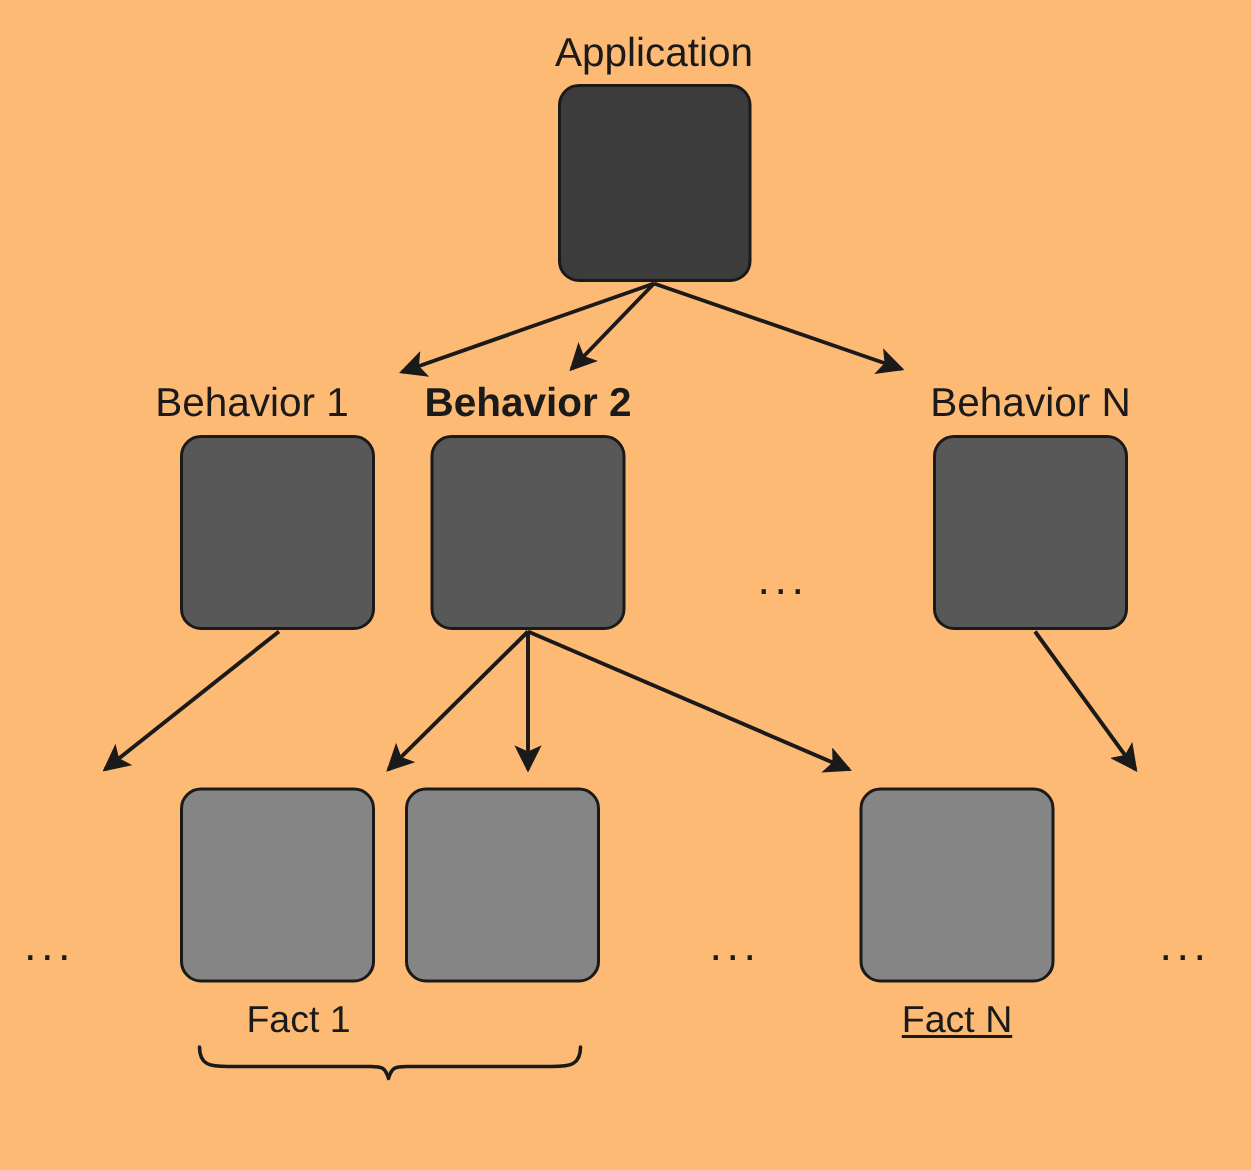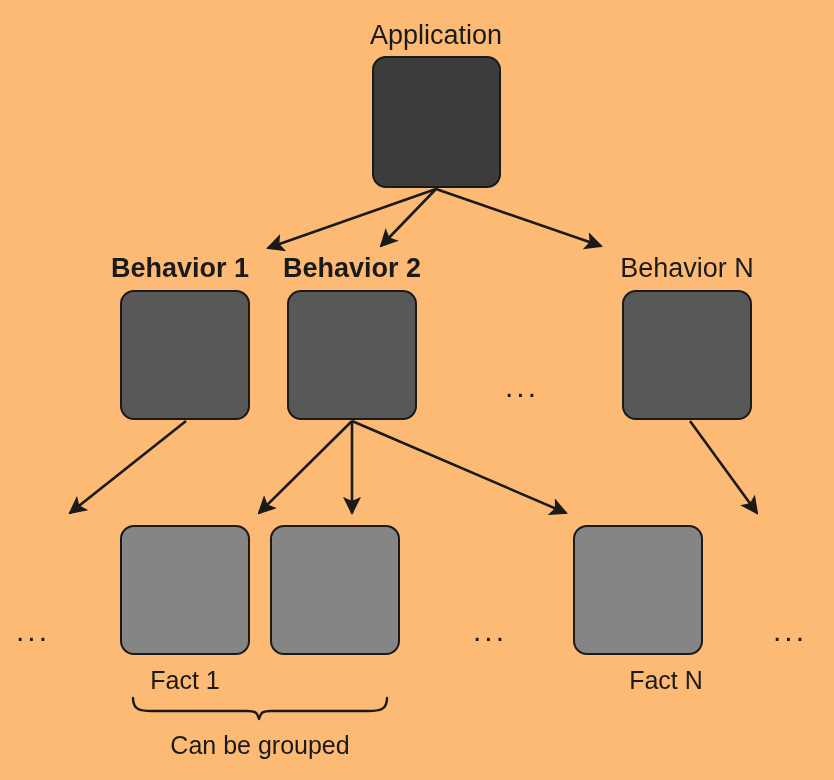--- a/index.html
+++ b/index.html
@@ -91,43 +91,42 @@
     <line x1="352" y1="421" x2="352" y2="513" stroke="#1a1a1a" stroke-width="2.6" marker-end="url(#arrowhead)"></line>
 
     <line x1="352" y1="421" x2="566" y2="513" stroke="#1a1a1a" stroke-width="2.6" marker-end="url(#arrowhead)"></line>
 
     <line x1="690" y1="421" x2="757" y2="513" stroke="#1a1a1a" stroke-width="2.6" marker-end="url(#arrowhead)"></line>
   </svg>
 
   <div class="label label-top" style="left:330px; top:22px; width:212px;">Application</div>
   <div class="node node-app" style="left:372px; top:56px; width:129px; height:132px;"></div>
 
-  <div class="label label-top" style="left:90px; top:255px; width:180px;font-weight:bold;">Behavior 1</div>
+  <div class="label label-top" style="left:78px; top:255px; width:180px;">Behavior 1</div>
   <div class="node node-behavior" style="left:120px; top:290px; width:130px; height:130px;"></div>
 
   <div class="label label-top" style="left:262px; top:255px; width:180px;font-weight:bold;">Behavior 2</div>
   <div class="node node-behavior" style="left:287px; top:290px; width:130px; height:130px;"></div>
 
   <div class="label label-top" style="left:597px; top:255px; width:180px;">Behavior N</div>
   <div class="node node-behavior" style="left:622px; top:290px; width:130px; height:130px;"></div>
 
   <div class="ellipsis" style="left:505px; top:372px;">...</div>
 
   <div class="node node-fact" style="left:120px; top:525px; width:130px; height:130px;"></div>
-  <div class="label label-bottom" style="left:95px; top:668px; width:180px;">Fact 1</div>
+  <div class="label label-bottom" style="left:109px; top:668px; width:180px;">Fact 1</div>
 
   <div class="node node-fact" style="left:270px; top:525px; width:130px; height:130px;"></div>
 
   <div class="node node-fact" style="left:573px; top:525px; width:130px; height:130px;"></div>
-  <div class="label label-bottom" style="left:576px; top:668px; width:180px;">Fact N</div>
+  <div class="label label-bottom" style="left:548px; top:668px; width:180px;text-decoration:underline;">Fact N</div>
 
   <div class="ellipsis" style="left:16px; top:616px;">...</div>
   <div class="ellipsis" style="left:473px; top:616px;">...</div>
   <div class="ellipsis" style="left:773px; top:616px;">...</div>
 
   <svg id="brace-layer" viewBox="0 0 834 780" width="834" height="780">
     <path d="M133,698 C133,710 140,711 152,711 L247,711 C255,711 257,712 259,719
              C261,712 263,711 271,711 L368,711 C380,711 387,710 387,698" fill="none" stroke="#1a1a1a" stroke-width="2.4" stroke-linecap="round" stroke-linejoin="round"></path>
   </svg>
 
-  <div class="label label-caption" style="left:130px; top:733px; width:260px;">Can be grouped</div>
 
 </div>
 
 </body></html>

